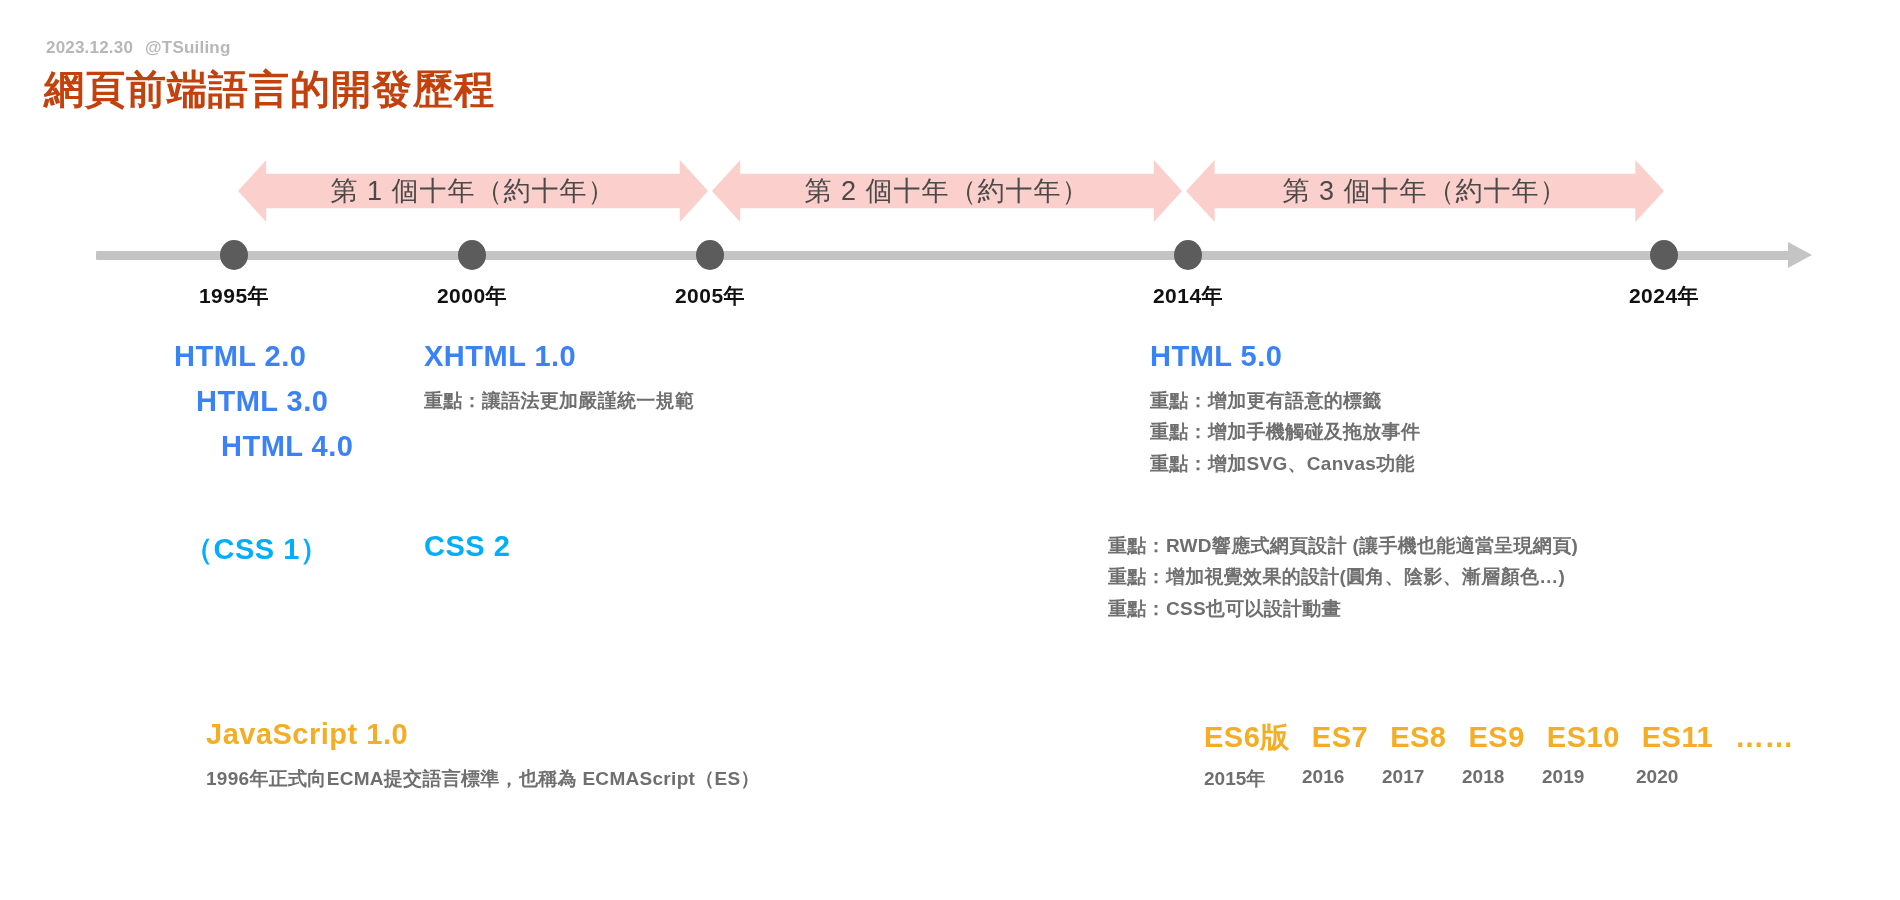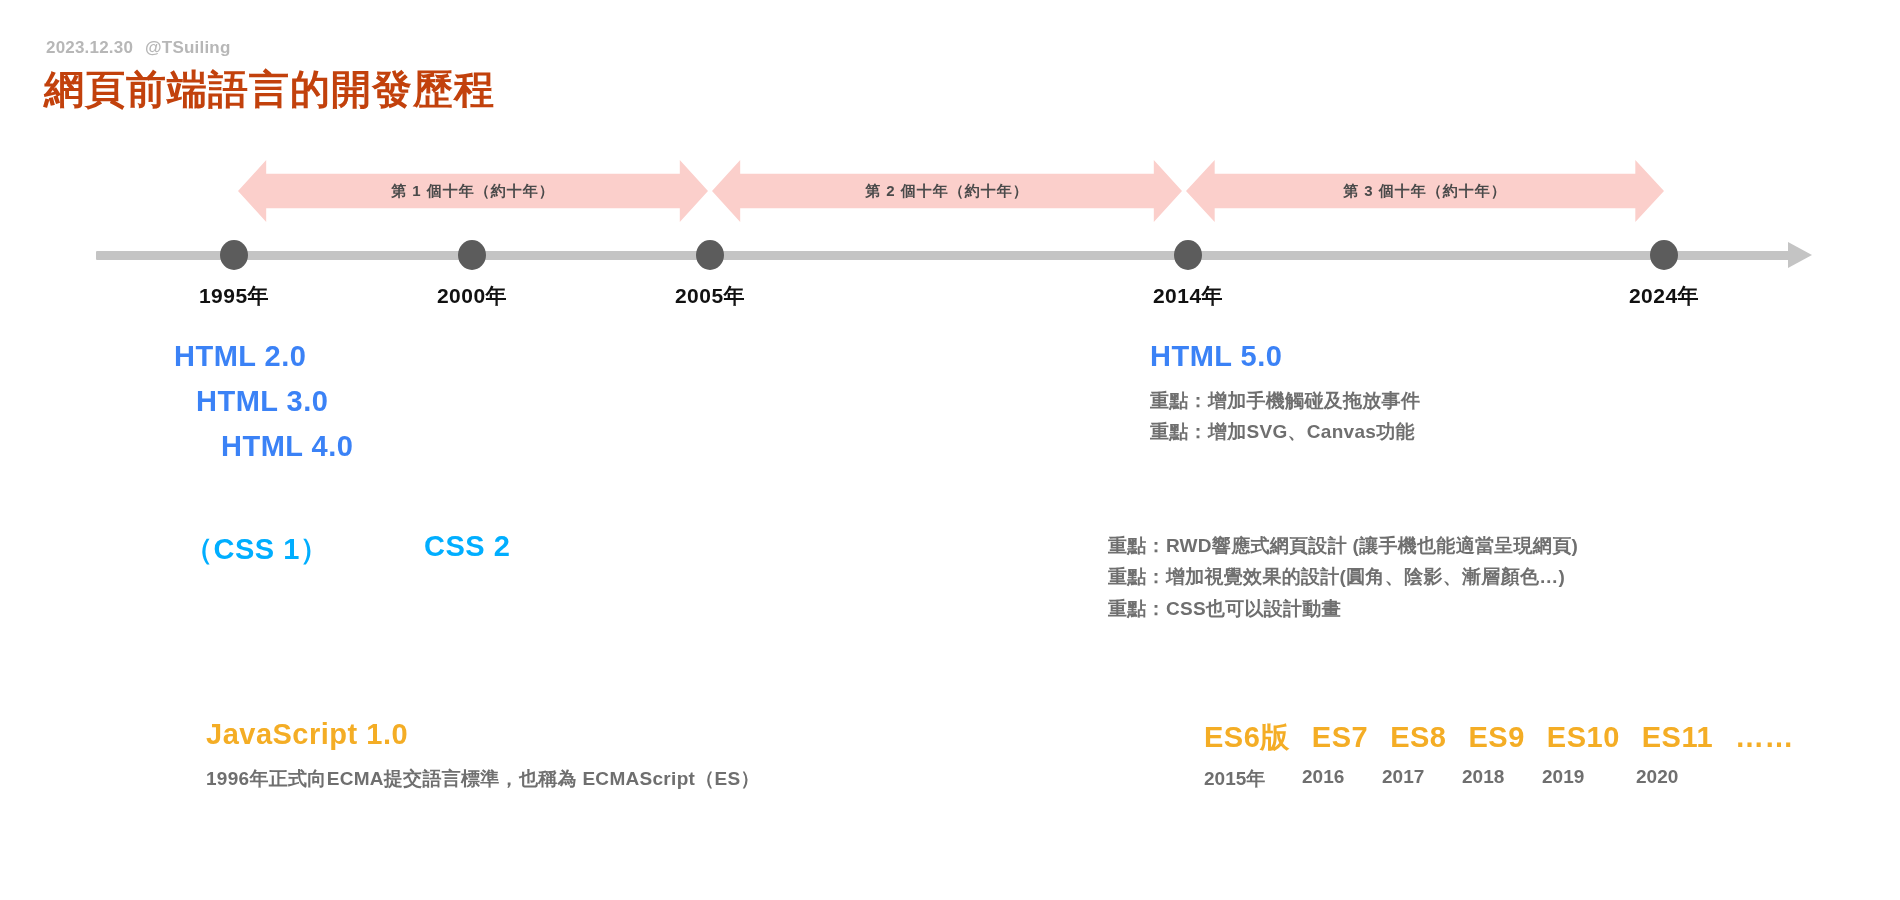--- a/index.html
+++ b/index.html
@@ -57,22 +57,22 @@
     top: 0;
     height: 62px;
     background: #fbcfcb;
     -webkit-clip-path: polygon(0 50%, 6.0% 0, 6.0% 22%, 94.0% 22%, 94.0% 0, 100% 50%, 94.0% 100%, 94.0% 78%, 6.0% 78%, 6.0% 100%);
     clip-path: polygon(0 50%, 6.0% 0, 6.0% 22%, 94.0% 22%, 94.0% 0, 100% 50%, 94.0% 100%, 94.0% 78%, 6.0% 78%, 6.0% 100%);
     display: flex;
     align-items: center;
     justify-content: center;
   }
   .decade-label {
-    font-size: 15px;
-    font-weight: 700;
+    font-size: 27px;
+    font-weight: 400;
     color: #4a4a4a;
     white-space: nowrap;
     letter-spacing: 1px;
   }
 
   
   .axis-line {
     position: absolute;
     left: 96px;
     top: 251px;
@@ -196,23 +196,28 @@
   <div class="axis-year" style="left:710px;">2005年</div>
   <div class="axis-year" style="left:1188px;">2014年</div>
   <div class="axis-year" style="left:1664px;">2024年</div>
 
   <div class="block html-stack" style="left:174px; top:340px;">
     <div class="lang-head red">HTML 2.0</div>
     <div class="lang-head red">HTML 3.0</div>
     <div class="lang-head red">HTML 4.0</div>
   </div>
 
+  <div class="block" style="left:424px; top:340px;">
+    <div class="lang-head red head-gap">XHTML 1.0</div>
+    <div class="detail">重點：讓語法更加嚴謹統一規範</div>
+  </div>
 
   <div class="block" style="left:1150px; top:340px;">
     <div class="lang-head red head-gap">HTML 5.0</div>
+    <div class="detail">重點：增加更有語意的標籤</div>
     <div class="detail">重點：增加手機觸碰及拖放事件</div>
     <div class="detail">重點：增加SVG、Canvas功能</div>
   </div>
 
   <div class="block" style="left:184px; top:530px;">
     <div class="lang-head blue">（CSS 1）</div>
   </div>
 
   <div class="block" style="left:424px; top:530px;">
     <div class="lang-head blue">CSS 2</div>

